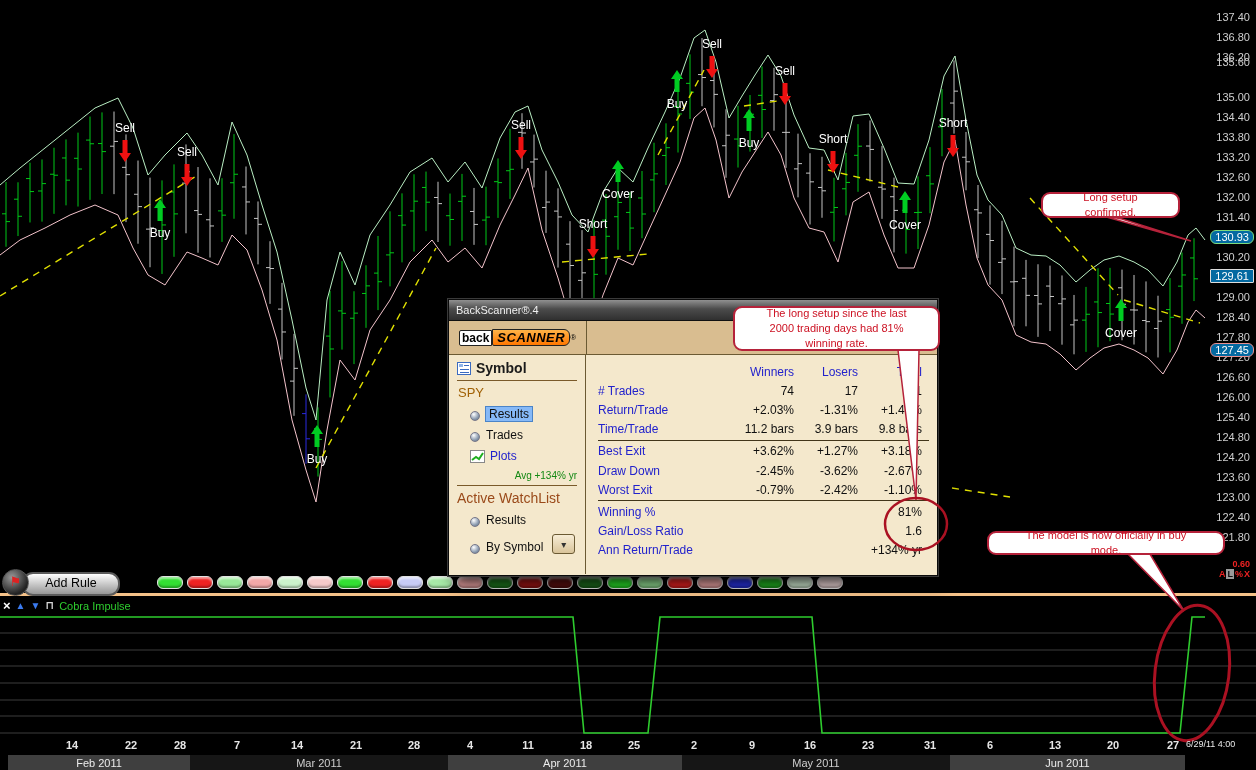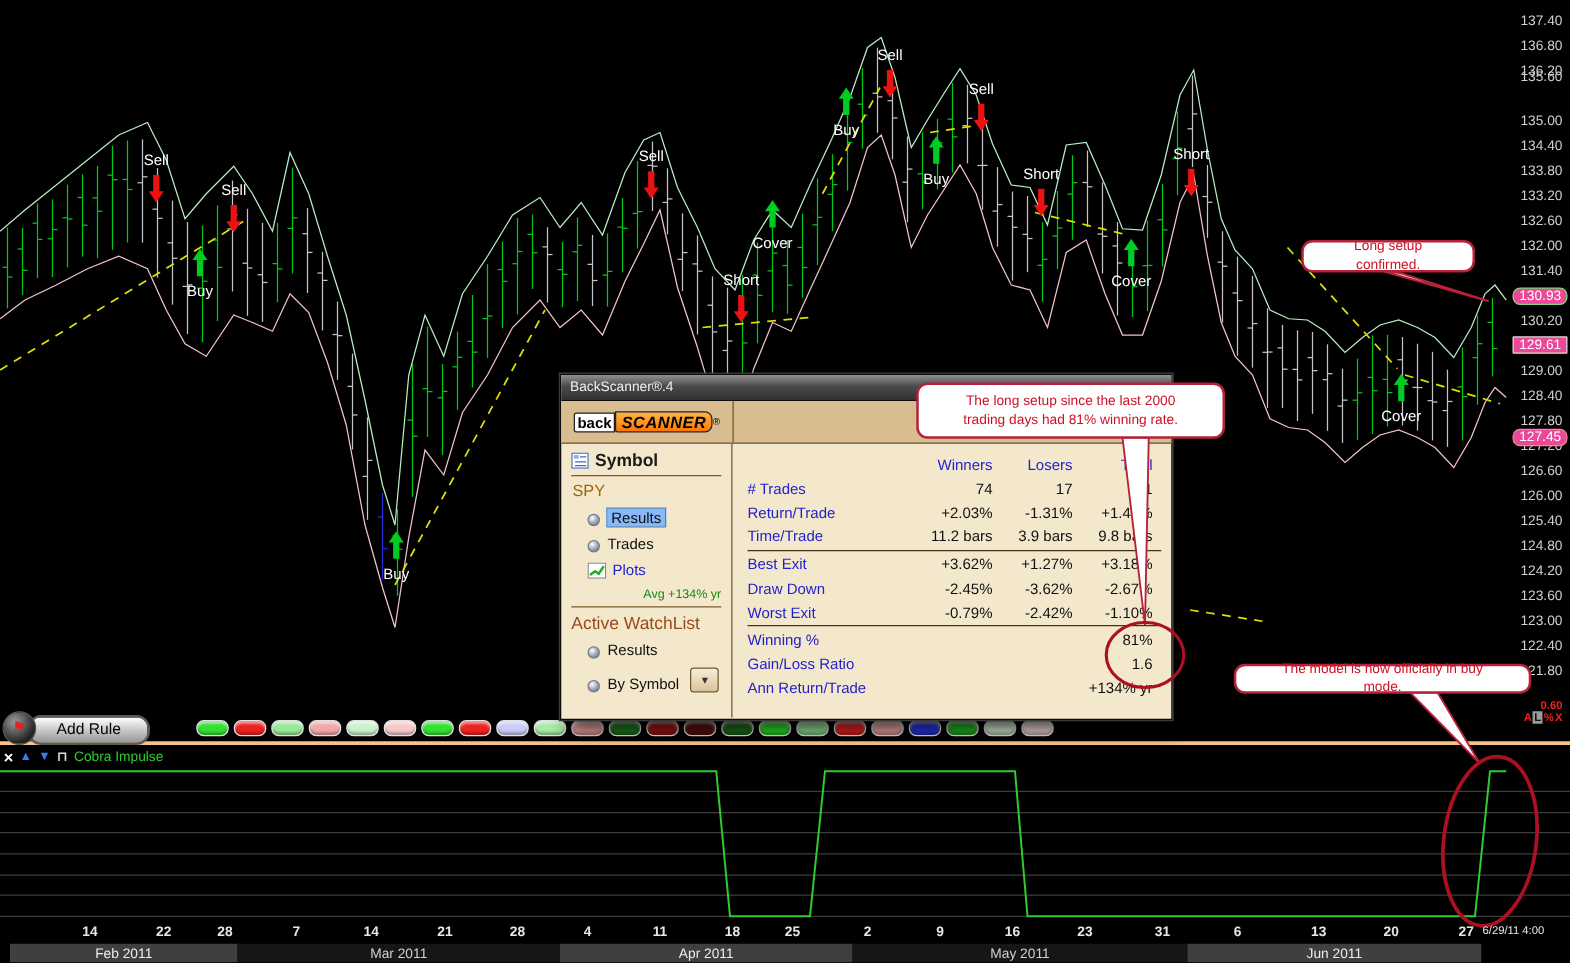--- a/index.html
+++ b/index.html
@@ -5,21 +5,21 @@
   html,body{margin:0;padding:0;background:#000;}
   body{width:1256px;height:770px;position:relative;overflow:hidden;
        font-family:"Liberation Sans","DejaVu Sans",sans-serif;}
   #chart-svg{position:absolute;left:0;top:0;z-index:1;}
   #overlay-svg{position:absolute;left:0;top:0;z-index:11;pointer-events:none;}
   svg text{font-family:"Liberation Sans","DejaVu Sans",sans-serif;}
 
   
   .price-label{position:absolute;right:6px;width:52px;text-align:right;
                color:#cfcfcf;font-size:11px;z-index:2;}
-  .price-box{position:absolute;right:2px;background:#ec4899;color:#fff;font-size:11px;
+  .price-box{position:absolute;right:2px;background:#0369a1;color:#fff;font-size:11px;
              border:1px solid #ccc;padding:0 4px;z-index:3;}
   .price-box.green{border-color:#7ddb7d;border-radius:6px;}
   .price-box.white{border-color:#dcdcdc;border-radius:1px;}
   .price-box.red{border-color:#e89090;border-radius:6px;}
 
   
   #scale-area{position:absolute;right:6px;top:559px;z-index:3;text-align:right;
               font-size:9px;font-weight:bold;color:#ee2222;line-height:10px;}
   #scale-buttons span{margin-left:1px;}
   #scale-buttons .active{background:#9a9a9a;color:#111;padding:0 1px;}
@@ -667,21 +667,21 @@
           <div class="tlabel">Ann Return/Trade</div>
           <div class="tval"></div>
           <div class="tval"></div>
           <div class="tval">+134% yr</div>
         </div>
       </div>
   </div>
 </div>
 
 <div class="callout" style="left:1041px;top:192px;width:139px;height:26px;">Long setup confirmed.</div>
-<div class="callout" style="left:733px;top:306px;width:247px;height:45px;">The long setup since the last 2000 trading days had 81% winning rate.</div>
+<div class="callout" style="left:733px;top:306px;width:207px;height:45px;">The long setup since the last 2000 trading days had 81% winning rate.</div>
 <div class="callout" style="left:987px;top:531px;width:238px;height:24px;">The model is now officially in buy mode.</div>
 
 <svg id="overlay-svg" width="1256" height="770">
     <polygon points="1096,214 1122,219 1191,241" fill="#fff" stroke="#b5223a" stroke-width="1.5"></polygon>
     <polygon points="898,350 919,350 916,500" fill="#fff" stroke="#b5223a" stroke-width="1.5"></polygon>
     <polygon points="1128,554 1150,554 1184,611" fill="#fff" stroke="#b5223a" stroke-width="1.5"></polygon>
     <ellipse cx="916" cy="524" rx="31" ry="26" fill="none" stroke="#aa1122" stroke-width="2.5" transform="rotate(0 916 524)"></ellipse>
     <ellipse cx="1192" cy="673" rx="37" ry="68" fill="none" stroke="#aa1122" stroke-width="3" transform="rotate(7 1192 673)"></ellipse>
   </svg>
 

